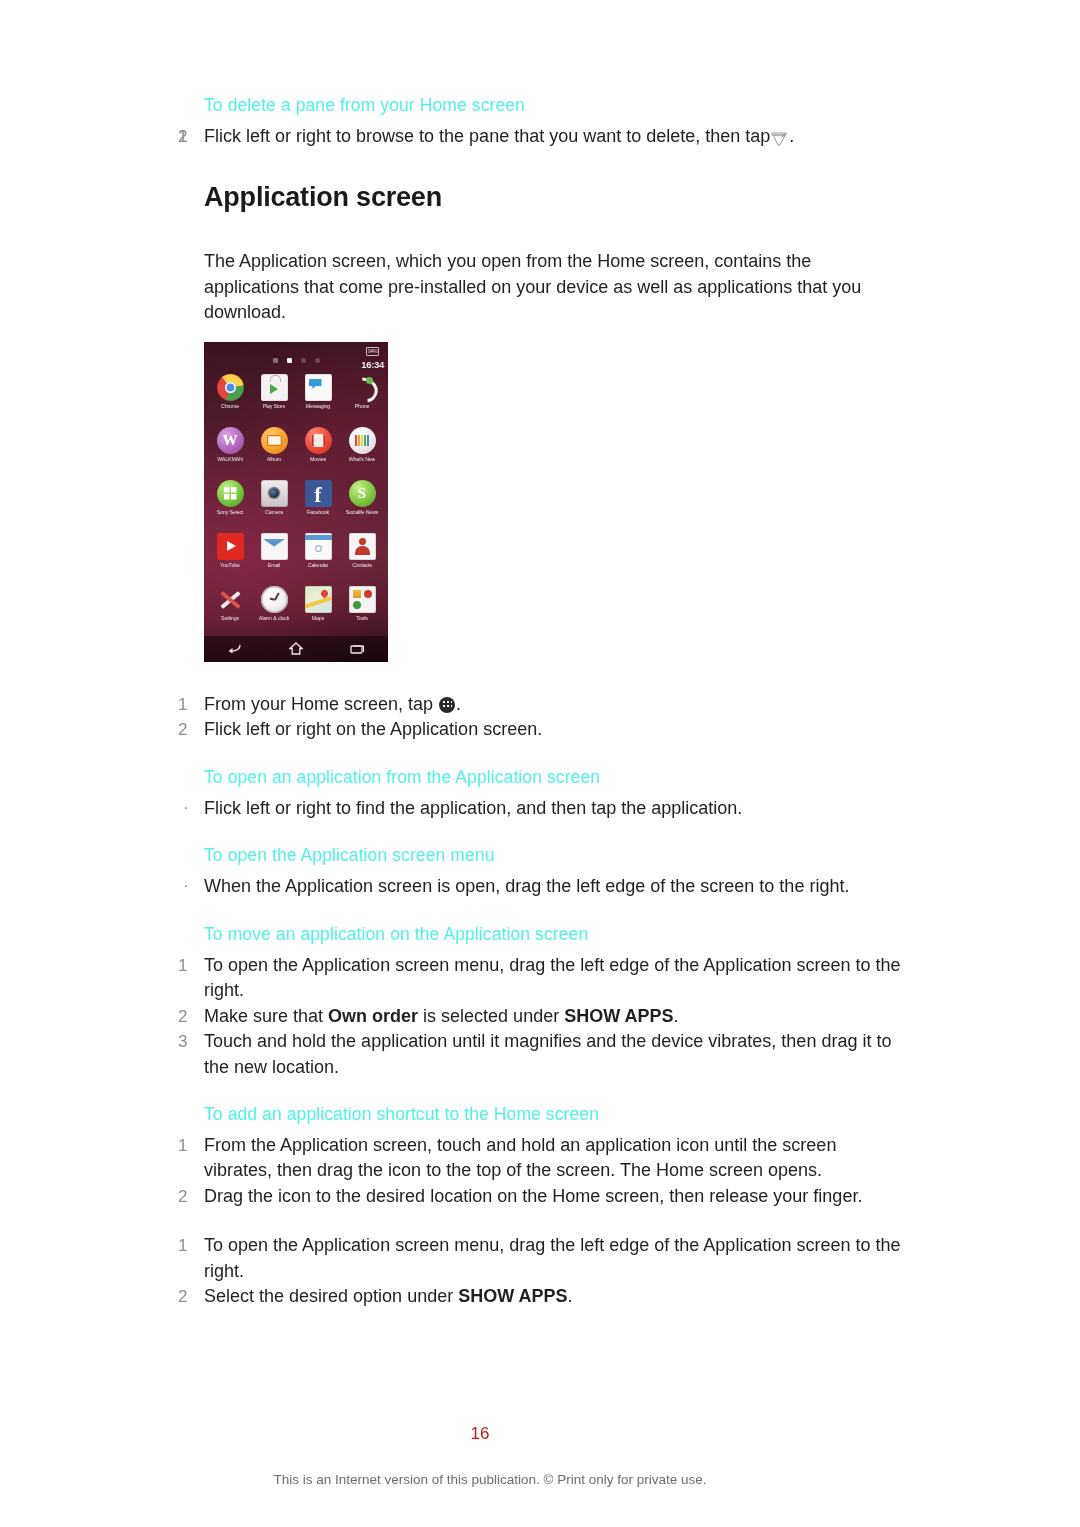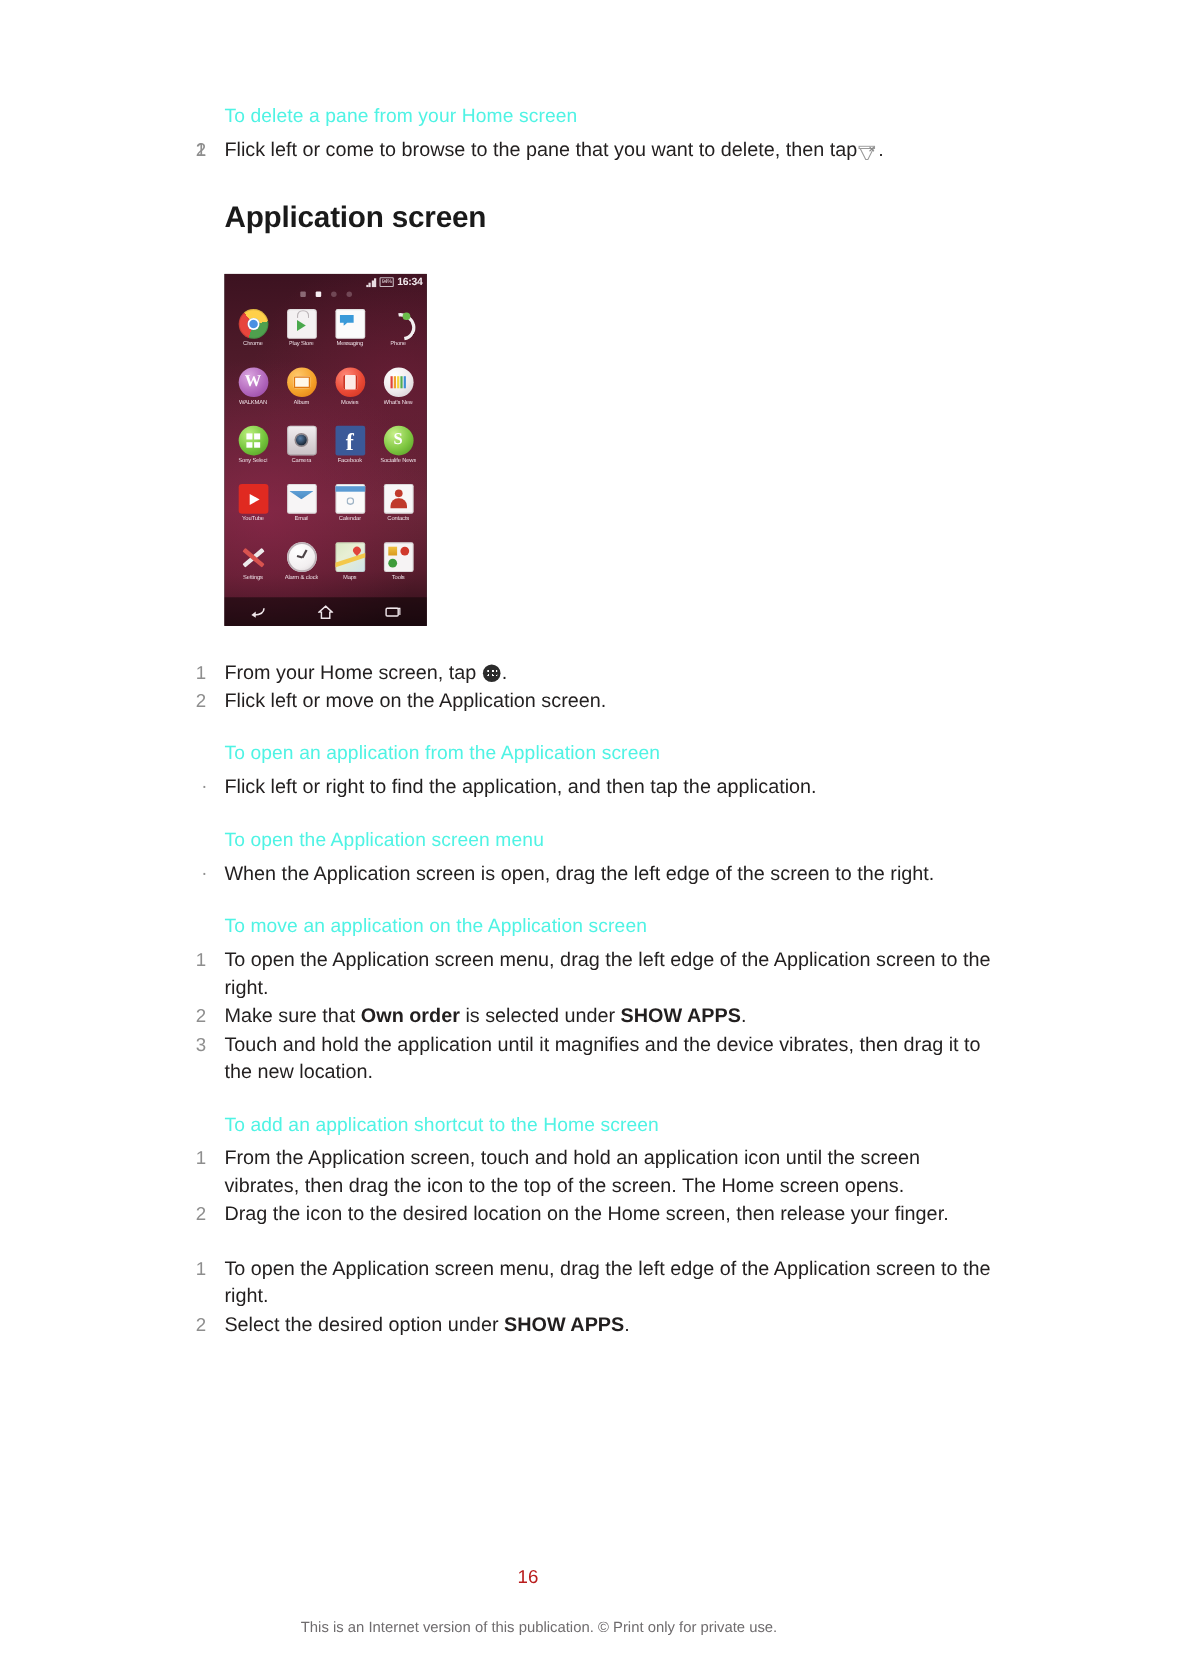--- a/index.html
+++ b/index.html
@@ -137,20 +137,21 @@
       radial-gradient(ellipse 120% 60% at 85% 30%, rgba(120,30,60,0.45) 0%, rgba(80,20,45,0) 60%),
       linear-gradient(178deg, #3c1220 0%, #4d1a29 22%, #5e2133 48%, #6b2639 66%, #591d2e 84%, #2a0d16 100%);
   }
   .statusbar {
     position: absolute;
     top: 2px; right: 4px;
     height: 11px;
     display: flex;
     align-items: center;
     gap: 3px;
+    flex-direction: column;
   }
   .sb-sig {
     width: 9px; height: 8px;
     background:
       linear-gradient(to top, #e8dde2 0 100%) 0 6px/2px 2px no-repeat,
       linear-gradient(to top, #e8dde2 0 100%) 2.4px 4px/2px 4px no-repeat,
       linear-gradient(to top, #e8dde2 0 100%) 4.8px 2px/2px 6px no-repeat,
       linear-gradient(to top, #e8dde2 0 100%) 7.2px 0/2px 8px no-repeat;
   }
   .sb-batt {
@@ -551,31 +552,32 @@
 <div class="page">
 <div class="content">
 
   <h2 class="section-title">To delete a pane from your Home screen</h2>
   <ol class="steps">
     <li>
       <span class="num">1</span>
     </li>
     <li>
       <span class="num">2</span>
-      <span>Flick left or come to browse to the pane that you want to delete, then tap</span><span class="inline-icon"><svg class="icon-deletepane" viewBox="0 0 17 15">
+      <span>Flick left or right to browse to the pane that you want to delete, then tap</span><span class="inline-icon"><svg class="icon-deletepane" viewBox="0 0 17 15">
               <path d="M1 1 L15 1 L15 3 L1 3 Z" fill="none" stroke="#9a9a9a" stroke-width="1"></path>
               <path d="M2 3 L14 3 L9 13 L7 13 Z" fill="none" stroke="#9a9a9a" stroke-width="1"></path>
               <path d="M10.5 1.5 L14.5 5.5 M14.5 1.5 L10.5 5.5" stroke="#8a8a8a" stroke-width="1"></path>
             </svg></span><span>.</span>
     </li>
   </ol>
 
   <div class="block-gap-lg"></div>
 
   <h1 class="chapter-title">Application screen</h1>
+  <p class="body-text">The Application screen, which you open from the Home screen, contains the applications that come pre-installed on your device as well as applications that you download.</p>
 
   <div class="figure">
     <div class="phone-screen"></div>
 
     <div class="statusbar">
       <span class="sb-sig"></span>
       <span class="sb-batt">94%</span>
       <span class="sb-clock">16:34</span>
     </div>
 
@@ -698,21 +700,21 @@
 
   <div class="block-gap-lg"></div>
 
   <ol class="steps">
     <li>
       <span class="num">1</span>
       <span>From your Home screen, tap</span> <span class="inline-icon icon-appdrawer"></span><span>.</span>
     </li>
     <li>
       <span class="num">2</span>
-      <span>Flick left or move on the Application screen.</span>
+      <span>Flick left or right on the Application screen.</span>
     </li>
   </ol>
 
   <div class="block-gap"></div>
 
   <h2 class="section-title">To open an application from the Application screen</h2>
   <ul class="steps">
     <li>
       <span class="bullet">·</span>
       <span>Flick left or right to find the application, and then tap the application.</span>

